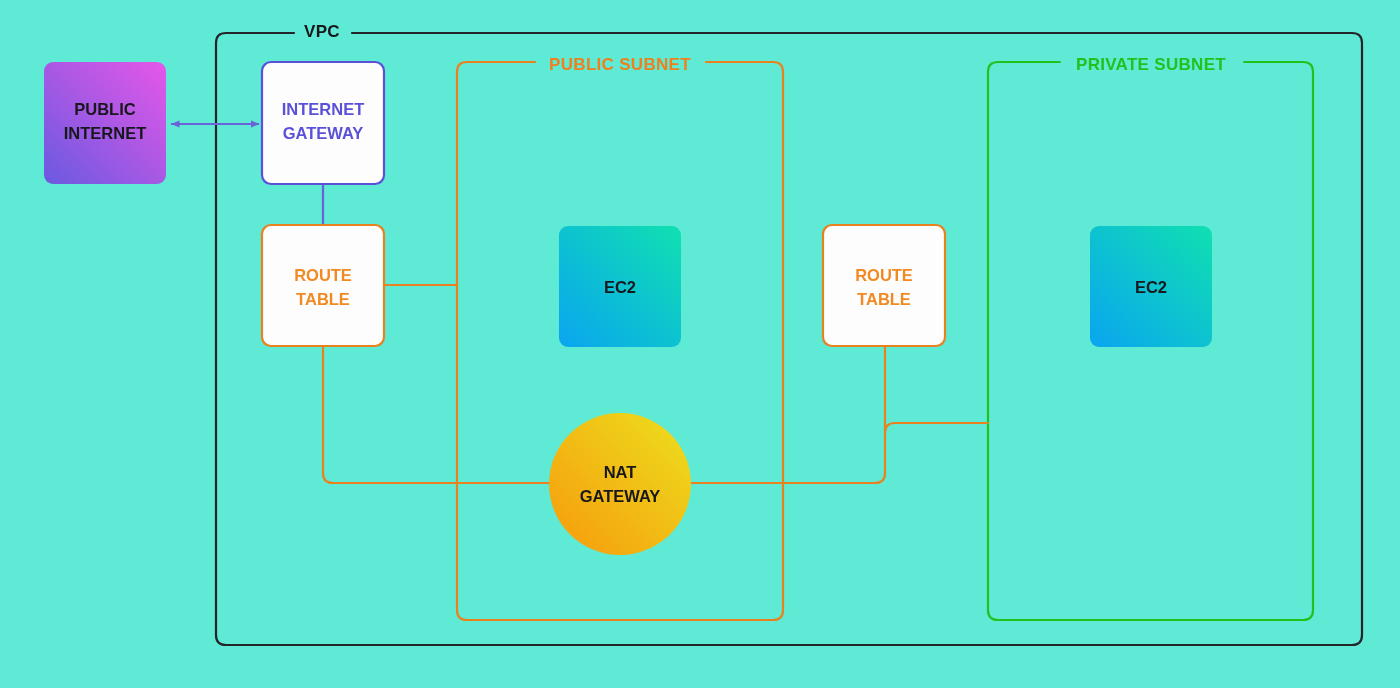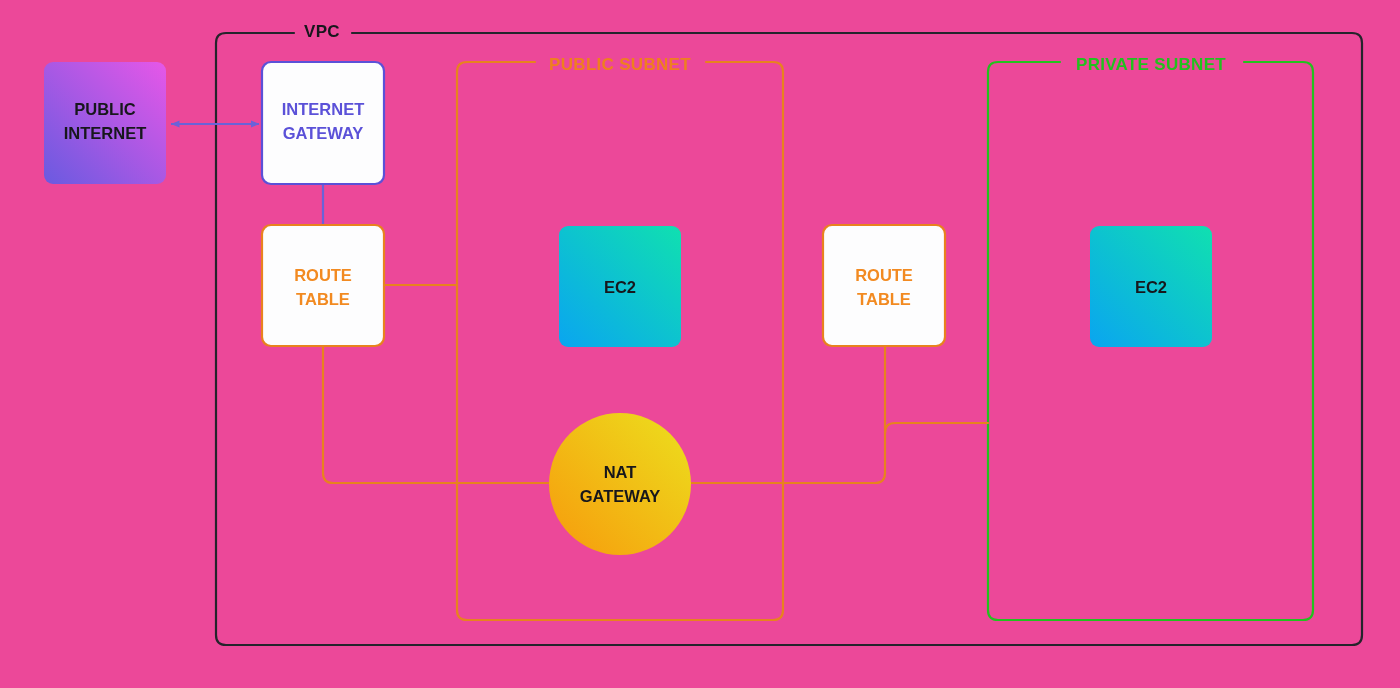--- a/index.html
+++ b/index.html
@@ -4,21 +4,21 @@
 <style>
   html, body {
     margin: 0;
     padding: 0;
     background: #f7f8f8;
   }
   #canvas {
     position: relative;
     width: 1400px;
     height: 688px;
-    background: #ec4899;
+    background: #5eead4;
     font-family: "Liberation Sans", sans-serif;
     overflow: hidden;
   }
   svg#diagram {
     position: absolute;
     left: 0;
     top: 0;
     width: 1400px;
     height: 688px;
   }

